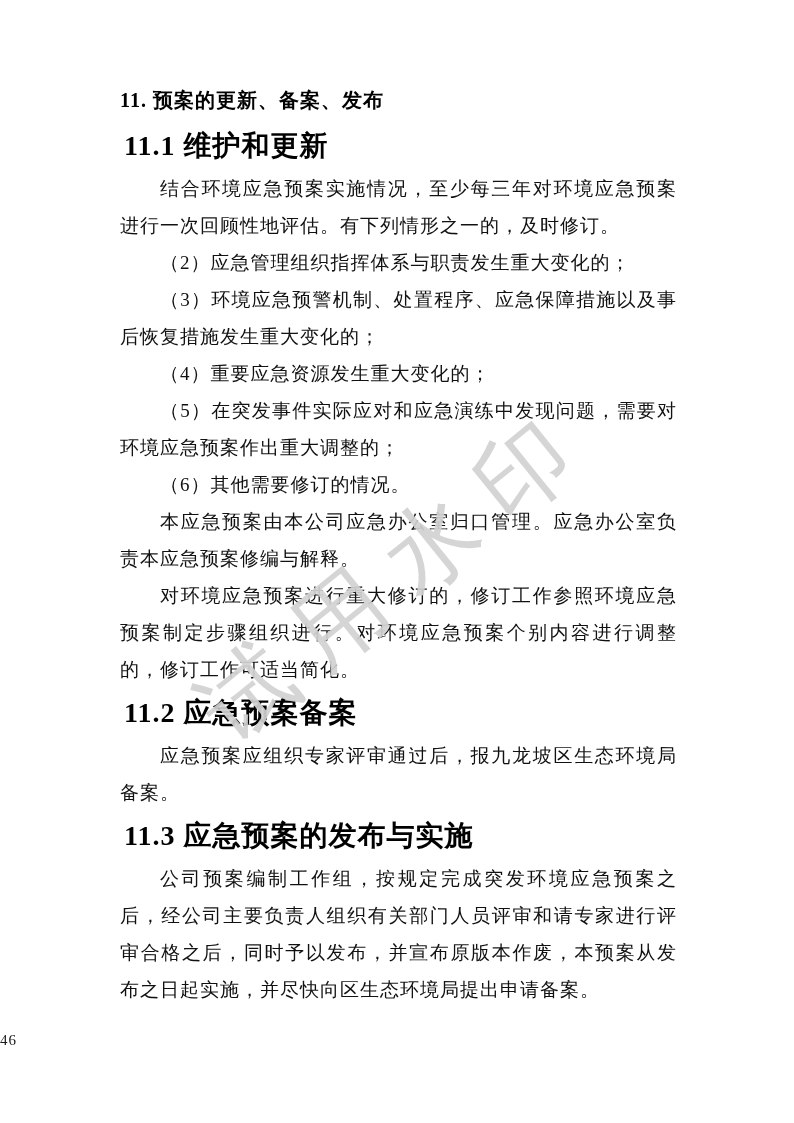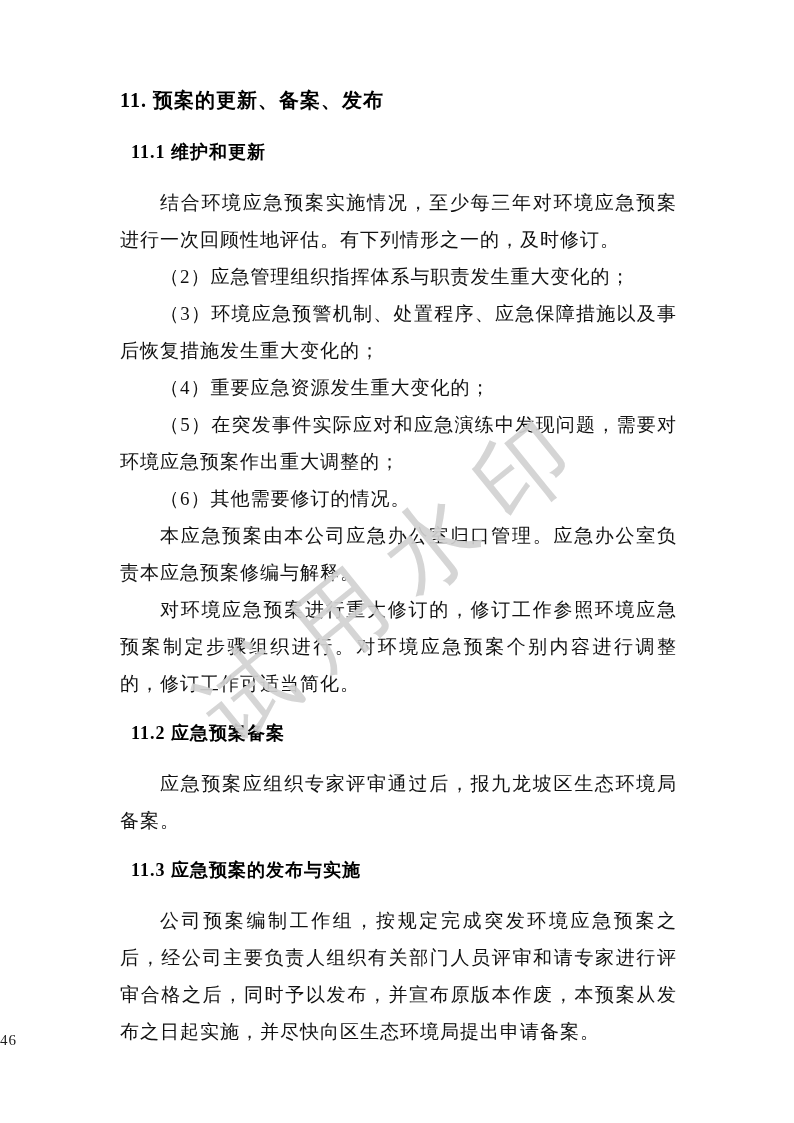--- a/index.html
+++ b/index.html
@@ -26,25 +26,25 @@
   .h-title {
     font-size: 20px;
     line-height: 41px;
     font-weight: bold;
     color: #000000;
     margin: 0;
     letter-spacing: 1px;
     white-space: nowrap;
   }
   .h-sub {
-    font-size: 18px;
+    font-size: 28px;
     line-height: 41px;
     font-weight: bold;
     color: #000000;
-    margin: 11px;
+    margin: 4px;
     letter-spacing: 1px;
     white-space: nowrap;
   }
   .para {
     font-size: 19px;
     line-height: 37px;
     margin: 0;
     text-align: justify;
     text-indent: 40px;
     letter-spacing: 1px;

